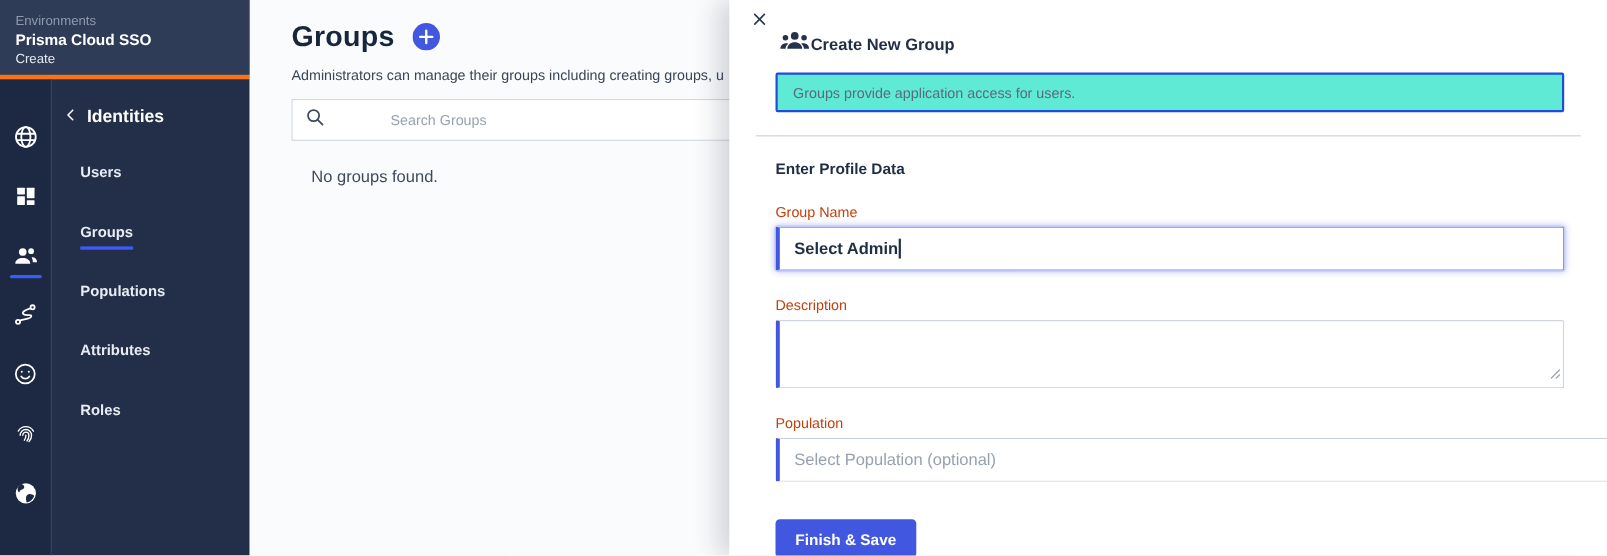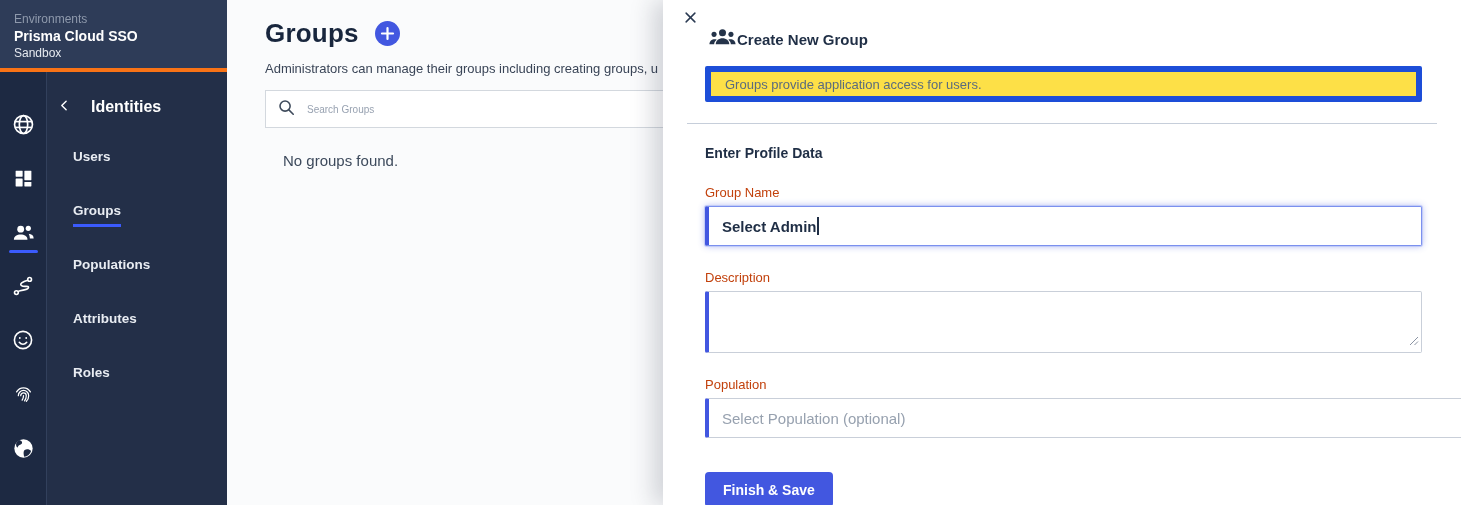--- a/index.html
+++ b/index.html
@@ -32,58 +32,58 @@
   .rail-item.active::after {
     content: ""; position: absolute; left: 9px; right: 9px; bottom: 6px;
     height: 3px; background: #3B5BFD; border-radius: 2px;
   }
 
   .nav-panel {
     position: absolute; left: 47px; top: 72px; width: 180px; height: 433px;
     background: #232F48; padding-top: 26px;
   }
   .nav-header {
-    display: flex; align-items: center; gap: 20px; padding-left: 11px;
+    display: flex; align-items: center; gap: 8px; padding-left: 11px;
     color: #FFFFFF; font-size: 16px; font-weight: bold; cursor: pointer; margin-bottom: 18px;
   }
   .nav-item {
     padding: 15px 0 15px 26px; color: #E8ECF2; font-size: 13.5px; font-weight: bold; cursor: pointer;
   }
   .nav-item .label-wrap { display: inline-block; padding-bottom: 6px; border-bottom: 3px solid transparent; }
   .nav-item.active .label-wrap { border-bottom-color: #3B5BFD; }
 
   
   .main { position: absolute; left: 227px; top: 0; width: 1234px; height: 505px; background: #FAFBFC; padding: 18px 0 0 38px; }
   .main-title-row { display: flex; align-items: center; gap: 16px; }
   .main-title { font-size: 26px; font-weight: bold; color: #18263D; letter-spacing: 0.2px; }
   .add-btn { width: 25px; height: 25px; border: none; background: transparent; cursor: pointer; padding: 0; }
   .main-desc { margin-top: 12px; font-size: 13px; color: #3A4557; white-space: nowrap; overflow: hidden; width: 1180px; }
   .search-box {
     margin-top: 14px; width: 412px; height: 38px; background: #FFFFFF;
     border: 1px solid #D3D8DE; display: flex; align-items: center; padding: 0 11px; gap: 11px;
   }
   .search-box input {
-    border: none; outline: none; flex: 1; font-size: 10px; color: #14532d;
-    font-family: "Liberation Sans", sans-serif; background: transparent;
+    border: none; outline: none; flex: 1; font-size: 13px; color: #14532d;
+    font-family: "Liberation Sans", sans-serif; background: transparent; margin-left: 48px;
   }
   .search-box input::placeholder { color: #98A2B1; }
   .empty-state { margin-top: 24px; margin-left: 18px; font-size: 15px; color: #3D4A5C; }
 
   
   .panel {
     position: absolute; left: 663px; top: 0; width: 798px; height: 505px;
     background: #FFFFFF; box-shadow: -10px 0 22px rgba(25, 35, 55, 0.18);
   }
   .panel-close { position: absolute; left: 19px; top: 10px; width: 16px; height: 16px; cursor: pointer; background: none; border: none; padding: 0; }
   .panel-header { position: absolute; left: 45px; top: 23px; display: flex; align-items: center; }
   .panel-title { font-size: 15px; font-weight: bold; color: #1F2E45; }
   .info-box {
     position: absolute; left: 42px; top: 66px; width: 717px; height: 36px;
-    border: 6px solid #1d4ed8; border-radius: 2px; display: flex; align-items: center; padding: 0 14px;
-    font-size: 13px; color: #5A6B7E; background: #fde047;
+    border: 2px solid #1d4ed8; border-radius: 2px; display: flex; align-items: center; padding: 0 14px;
+    font-size: 13px; color: #5A6B7E; background: #5eead4;
   }
   .panel-divider { position: absolute; left: 24px; top: 123px; width: 750px; height: 0; border-top: 1px solid #C6CEDA; }
   .section-title { position: absolute; left: 42px; top: 145px; font-size: 14px; font-weight: bold; color: #1F2E45; }
   .field-label { position: absolute; left: 42px; font-size: 13px; color: #c2410c; }
   .lbl-group-name  { top: 185px; }
   .lbl-description { top: 270px; }
   .lbl-population  { top: 377px; }
 
   .text-input {
     position: absolute; left: 42px; top: 206px; width: 717px; height: 40px;
@@ -115,21 +115,21 @@
   }
 </style>
 </head>
 <body>
 
 <div class="sidebar">
 
   <div class="env-header">
     <div class="env-label">Environments</div>
     <div class="env-name">Prisma Cloud SSO</div>
-    <div class="env-type">Sandbox</div>
+    <div class="env-type">Create</div>
     <span class="env-chevron">
       <svg width="15" height="15" viewBox="0 0 24 24" fill="none" stroke="#FFFFFF" stroke-width="2.2" stroke-linecap="round" stroke-linejoin="round">
           <polyline points="6,9 12,15 18,9"></polyline>
         </svg>
     </span>
   </div>
 
   <div class="icon-rail">
     <div class="rail-item">
       <span>

